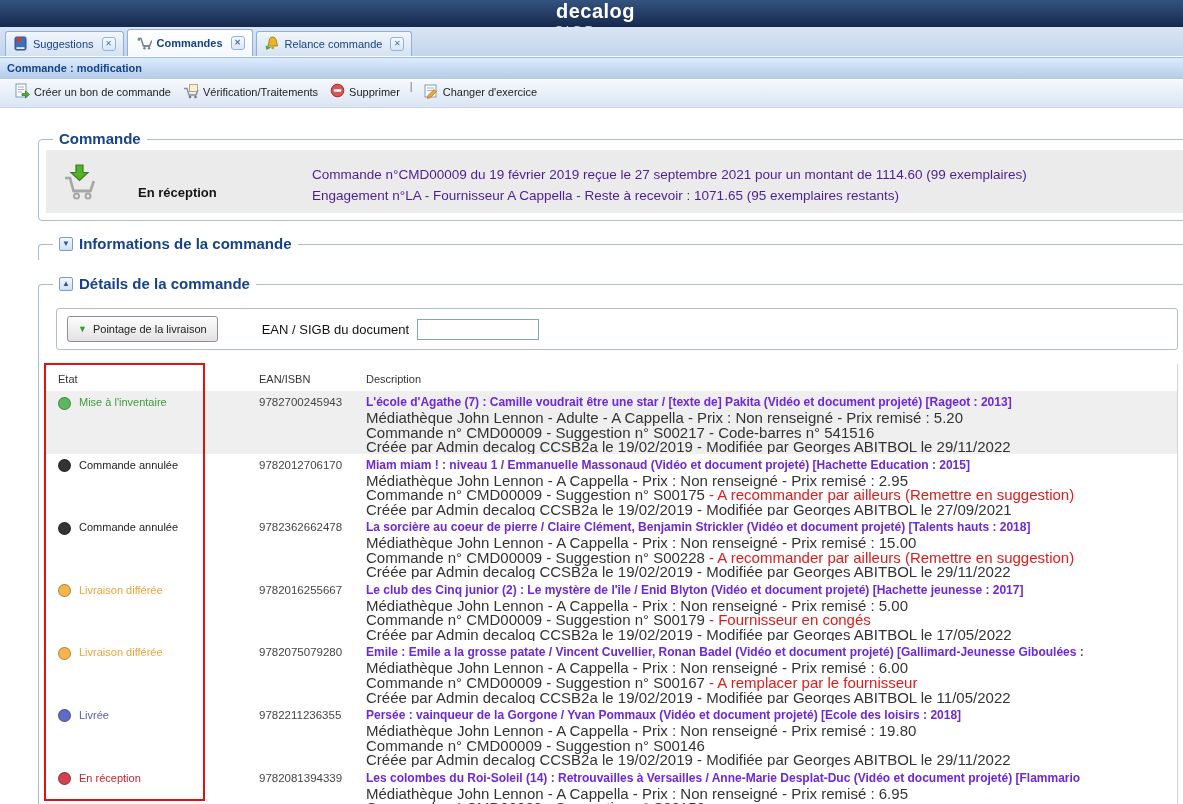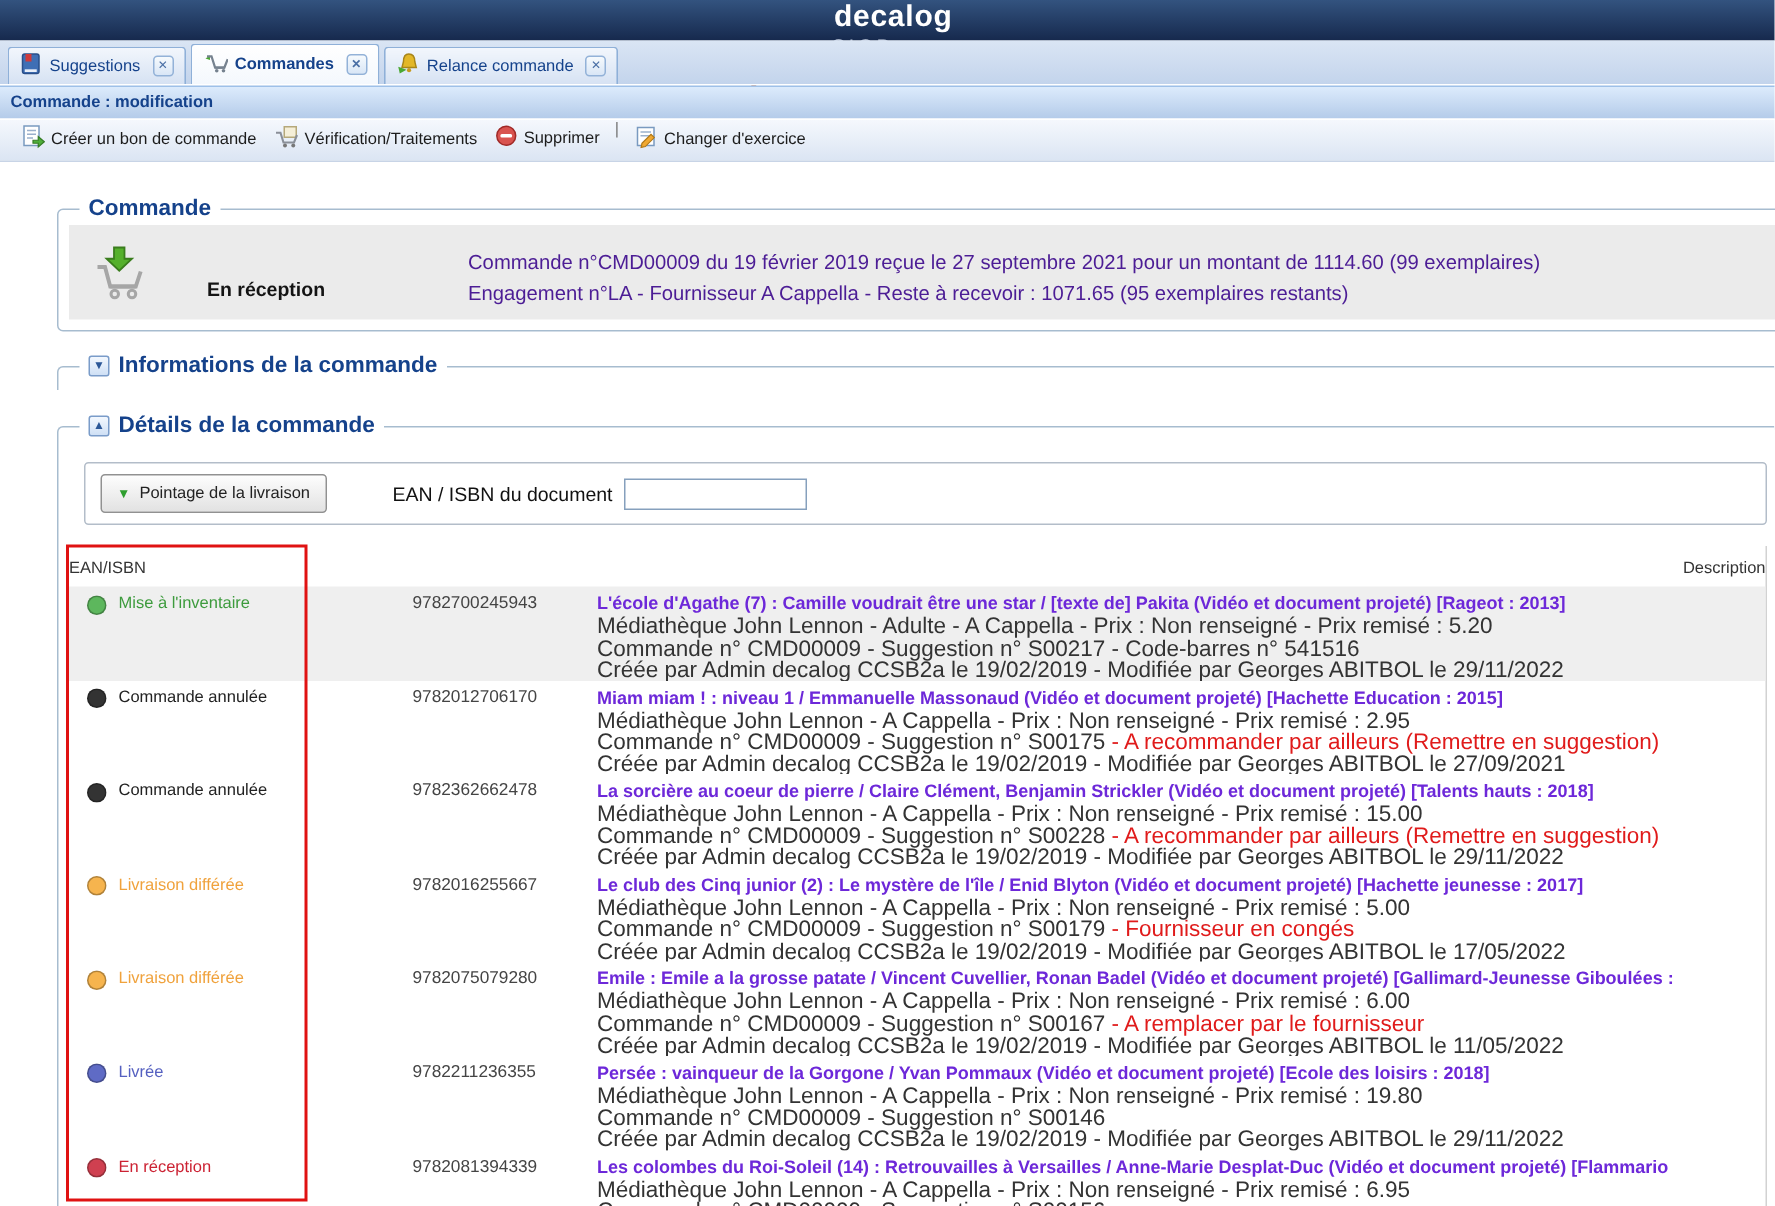--- a/index.html
+++ b/index.html
@@ -72,22 +72,22 @@
   .ean-label { margin-left:44px; font-size:13px; color:#111; }
   .ean-input { margin-left:8px; width:122px; height:21px; border:1px solid #86a0bd; font-size:12px; padding:0 3px; }
 
   
   .dtable { position:absolute; left:7px; top:79px; width:1132px; bottom:0;
             border-right:1px solid #d2d2d2; overflow:hidden; }
   .thead { display:flex; height:27px; font-size:11px; color:#333; }
   .thead > div { padding-top:9px; }
   .col1 { width:213px; padding-left:12px; }
   .col2 { width:107px; }
-  .col3 { flex:1; overflow:hidden;text-align:right; }
-  .row { display:flex; height:62.6px;gap:16px; }
+  .col3 { flex:1; overflow:hidden; }
+  .row { display:flex; height:62.6px; }
   .row.shaded { background:#efefef; }
   .cell-state { width:213px; padding-left:12px; padding-top:5px; display:flex; align-items:flex-start; gap:8px; }
   .dot { width:13px; height:13px; border-radius:50%; border:1px solid rgba(0,0,0,0.28); flex:none; margin-top:0.5px; }
   .state-label { font-size:11px; }
   .cell-ean { width:107px; padding-top:5px; font-size:11.5px; color:#444; }
   .cell-desc { flex:1; padding-top:3px; overflow:hidden; white-space:nowrap; }
   .dtitle { font-size:12px; font-weight:bold; color:#6d28d9; line-height:17px; }
   .dline { font-size:15px; color:#333; line-height:14.6px; }
   .red { color:#e01b1b; }
 
@@ -223,26 +223,27 @@
     <div class="fs-legend">
       <span class="collapse-btn">▲</span>
       <span>Détails de la commande</span>
     </div>
 
     <div class="pointage-box">
       <span class="pbtn">
         <span class="tri">▼</span>
         <span>Pointage de la livraison</span>
       </span>
-      <span class="ean-label">EAN / ISBN du document</span>
+      <span class="ean-label">EAN / SIGB du document</span>
       <input class="ean-input" type="text" value="" style="">
     </div>
 
     <div class="dtable">
       <div class="thead">
+        <div class="col1">Etat</div>
         <div class="col2">EAN/ISBN</div>
         <div class="col3">Description</div>
       </div>
 
       <div class="row shaded">
         <div class="cell-state">
             <span class="dot" style="background: rgb(93, 183, 93);"></span>
             <span class="state-label" style="color: rgb(61, 155, 61);">Mise à l'inventaire</span>
           </div>
         <div class="cell-ean">9782700245943</div>

